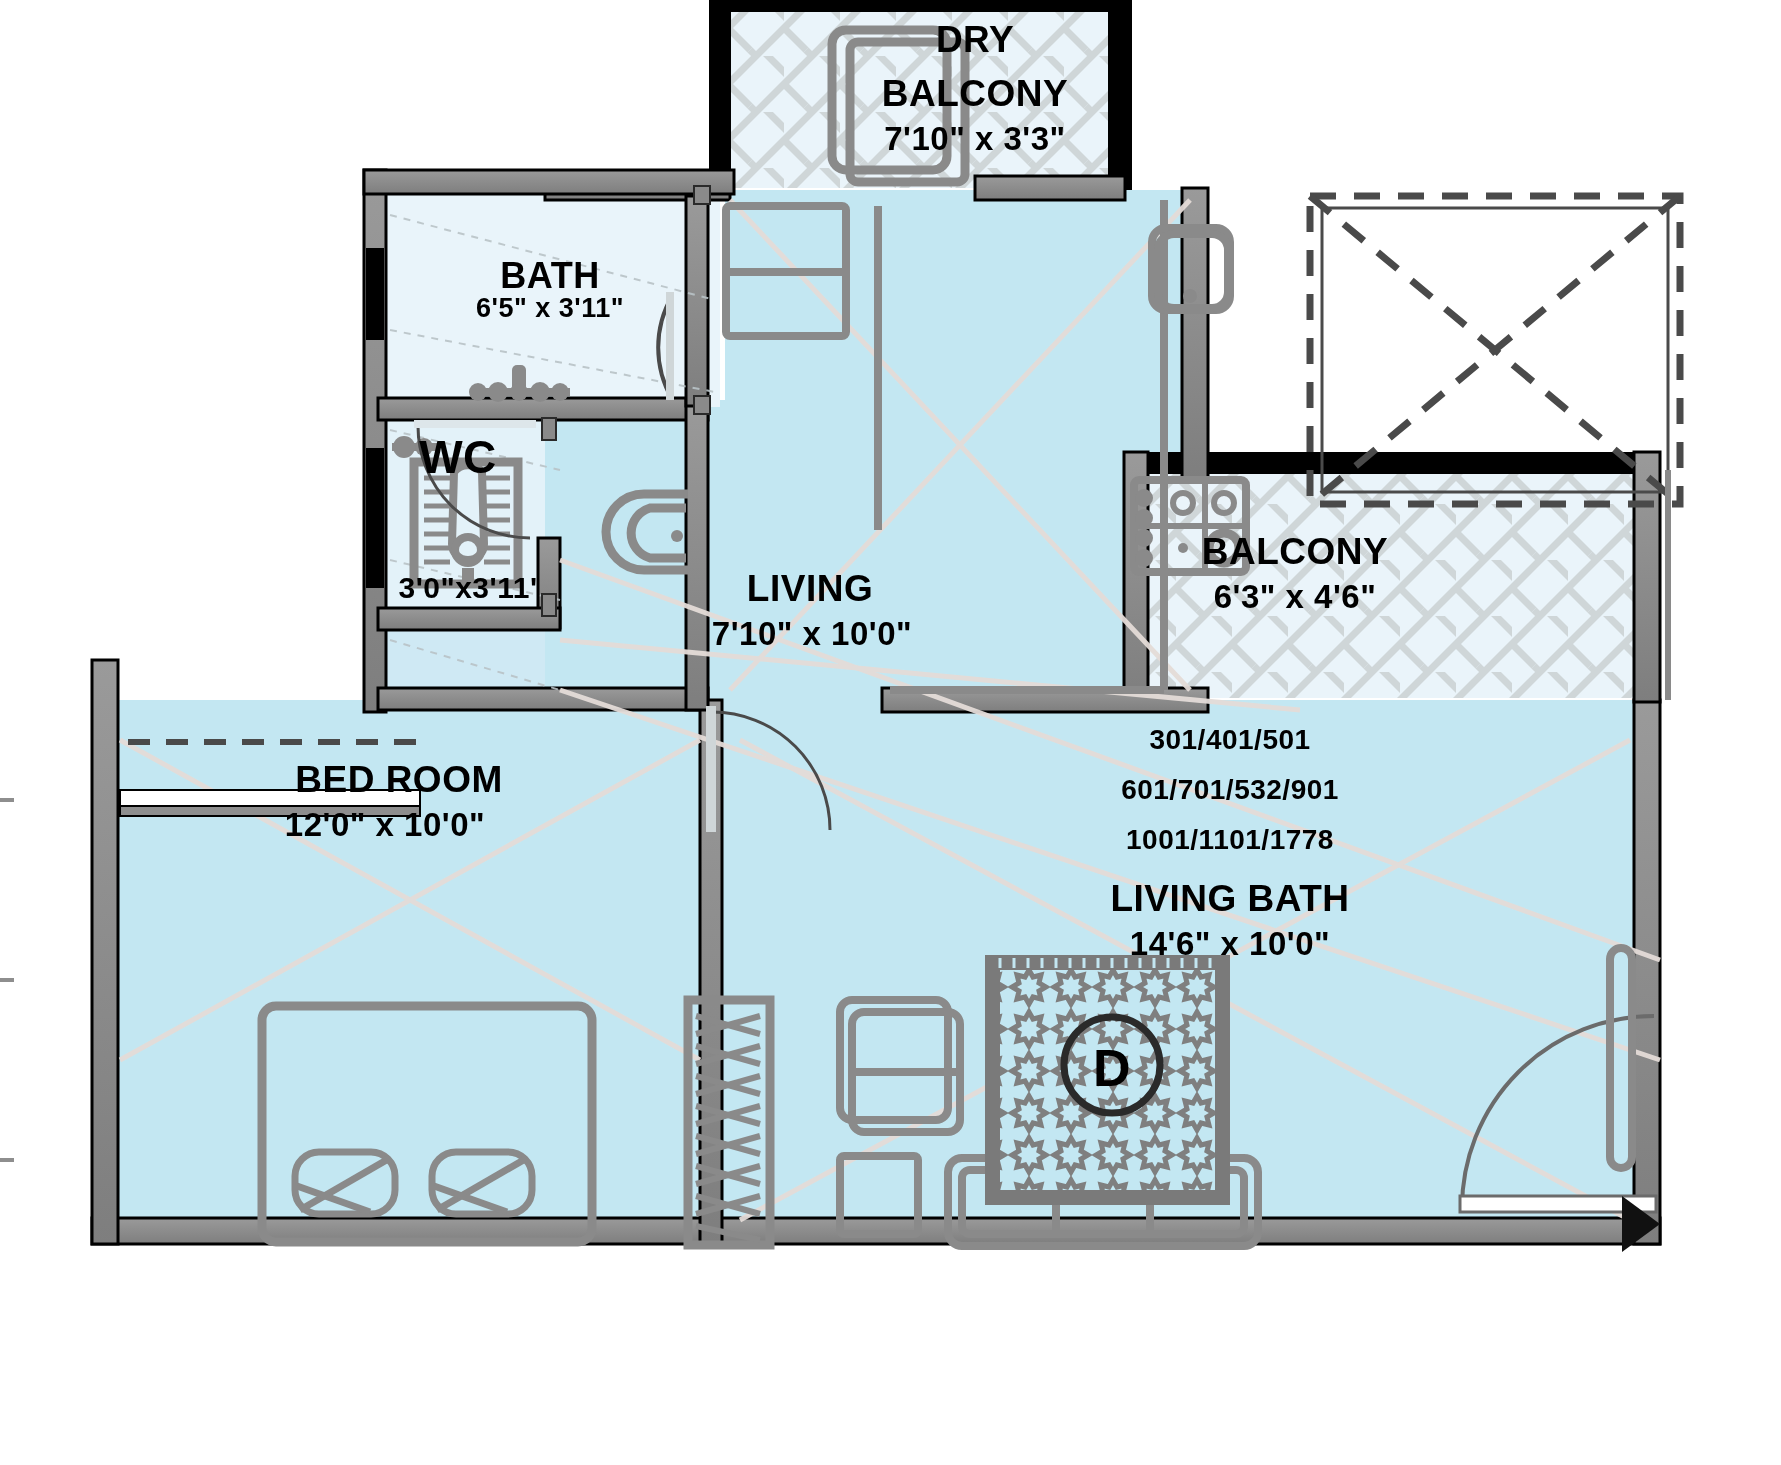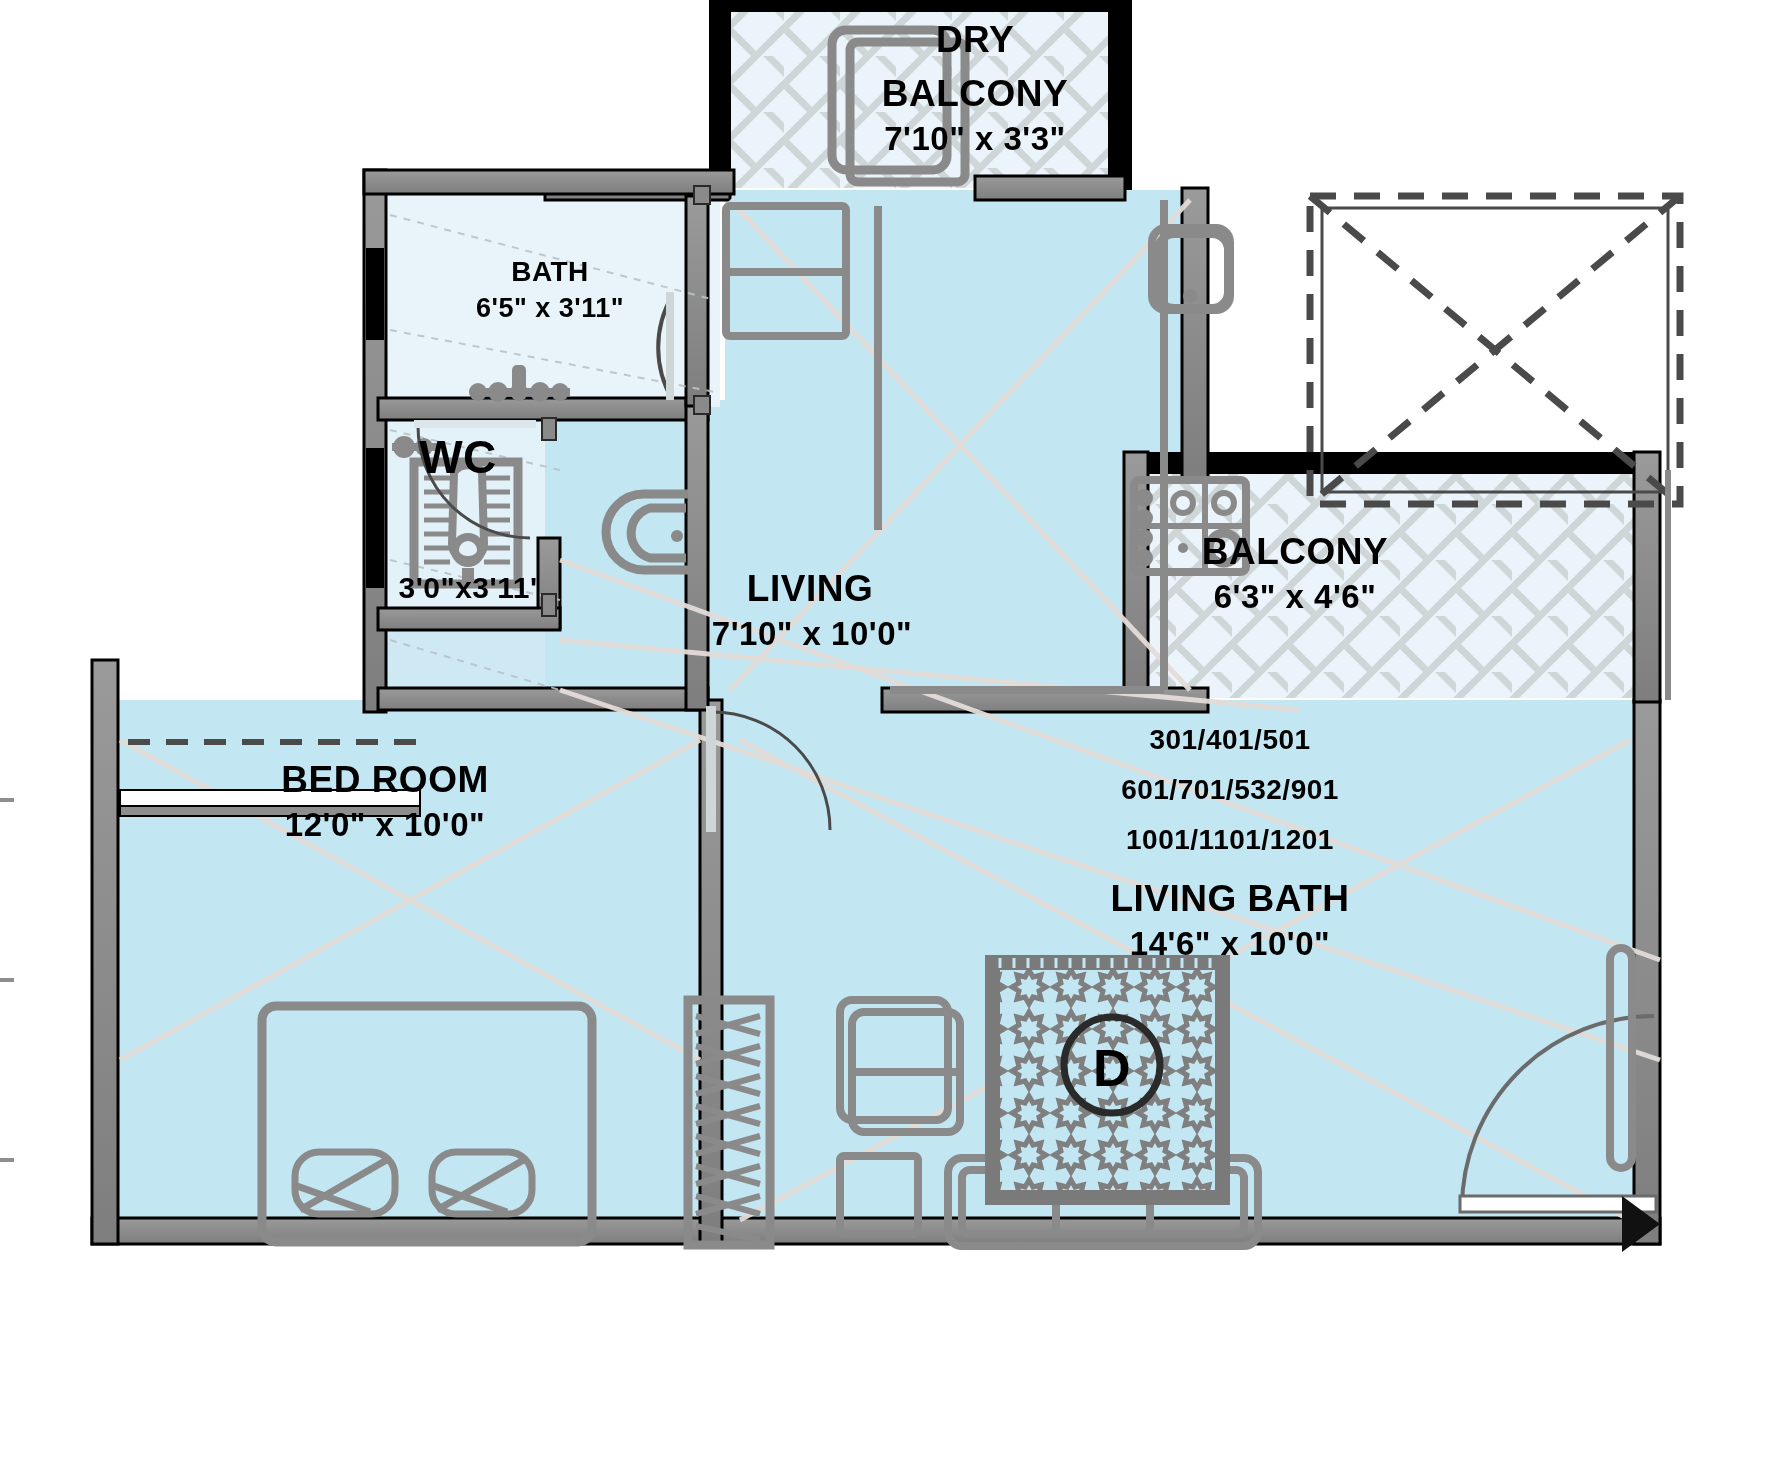--- a/index.html
+++ b/index.html
@@ -3,21 +3,21 @@
 <meta charset="utf-8">
 <style>
   html,body{margin:0;padding:0;background:#ffffff;}
   body{width:1781px;height:1465px;position:relative;overflow:hidden;
        font-family:"Liberation Sans", sans-serif;}
   #plan{position:absolute;left:0;top:0;width:1781px;height:1465px;}
   .lbl{position:absolute;color:#000;font-weight:700;text-align:center;
        letter-spacing:.5px;line-height:1.18;white-space:pre;pointer-events:none;}
   .lbl.big{font-size:37px;}
   .lbl.dim{font-size:33px;}
-  .lbl.sm{font-size:28px;}
+  .lbl.sm{font-size:36px;}
   .lbl.smd{font-size:27px;}
   .lbl.units{font-size:28px;font-weight:700;line-height:1.22;}
   .lbl.wc{font-size:46px;}
   .lbl.wcd{font-size:30px;}
 </style>
 </head>
 <body>
 
 <svg id="plan" viewBox="0 0 1781 1465" xmlns="http://www.w3.org/2000/svg">
   <defs>
@@ -363,23 +363,23 @@
 
 <div class="lbl wc" style="left:398px;top:430px;width:120px;">WC</div>
 <div class="lbl wcd" style="left:378px;top:570px;width:180px;">3'0"x3'11'</div>
 
 <div class="lbl big" style="left:690px;top:567px;width:240px;">LIVING</div>
 <div class="lbl dim" style="left:672px;top:615px;width:280px;">7'10" x 10'0"</div>
 
 <div class="lbl big" style="left:1170px;top:530px;width:250px;">BALCONY</div>
 <div class="lbl dim" style="left:1170px;top:578px;width:250px;">6'3" x 4'6"</div>
 
-<div class="lbl big" style="left:210px;top:758px;width:350px;">BED ROOM</div>
+<div class="lbl big" style="left:224px;top:758px;width:350px;">BED ROOM</div>
 <div class="lbl dim" style="left:210px;top:806px;width:350px;">12'0" x 10'0"</div>
 
 <div class="lbl units" style="left:1055px;top:723px;width:350px;">301/401/501</div>
 <div class="lbl units" style="left:1055px;top:773px;width:350px;">601/701/532/901</div>
-<div class="lbl units" style="left:1055px;top:823px;width:350px;">1001/1101/1201</div>
+<div class="lbl units" style="left:1055px;top:823px;width:350px;">1001/1101/1778</div>
 
 <div class="lbl big" style="left:1065px;top:877px;width:330px;">LIVING BATH</div>
 <div class="lbl dim" style="left:1065px;top:925px;width:330px;">14'6" x 10'0"</div>
 
 <div class="lbl" style="left:1087px;top:1038px;width:50px;font-size:52px;">D</div>
 
 </body></html>

